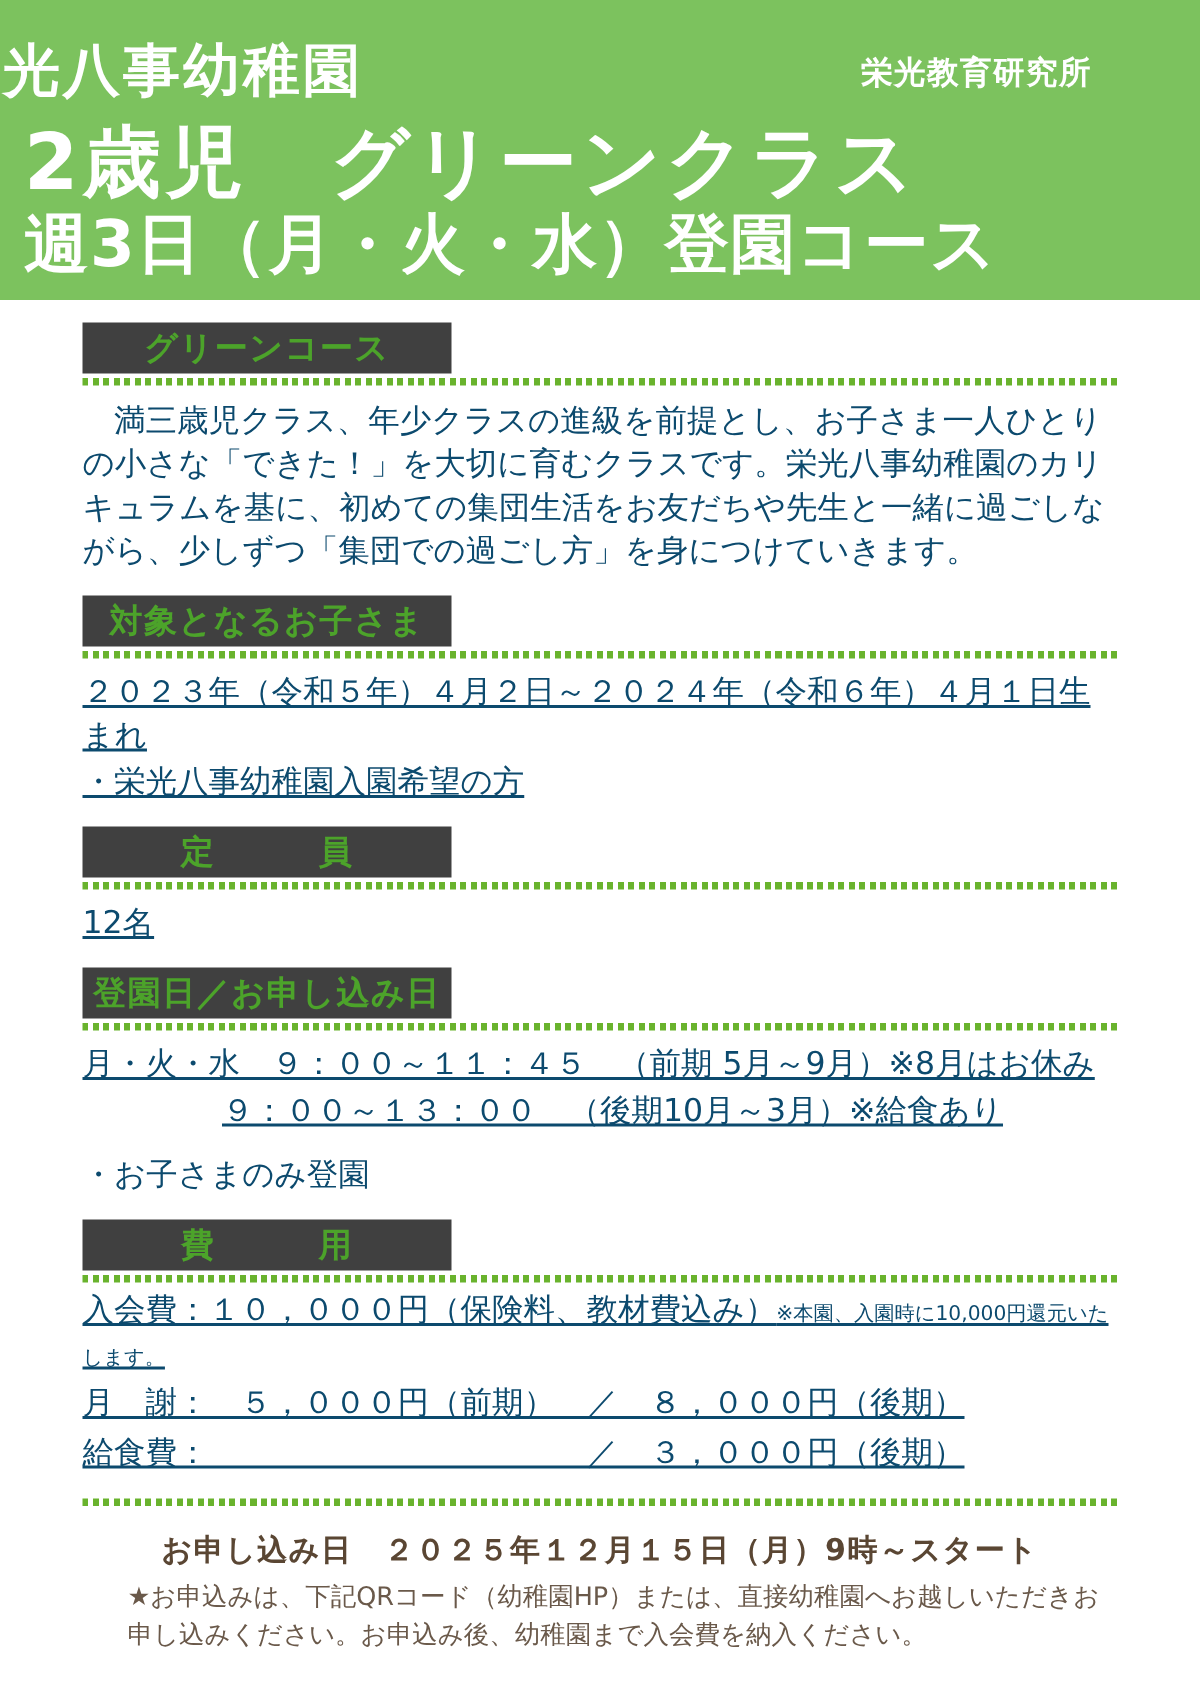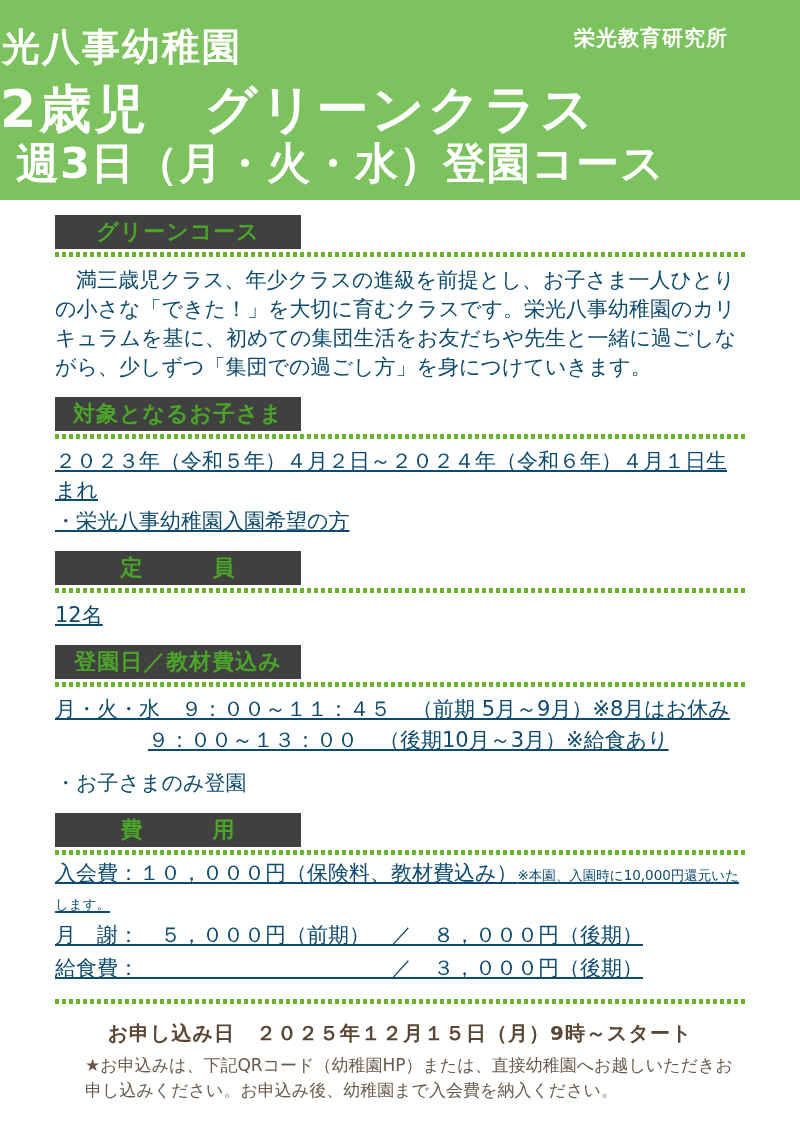--- a/index.html
+++ b/index.html
@@ -12,25 +12,25 @@
   
   .header{
     background:#7cc25e;height:200px;flex:0 0 auto;
     color:#ffffff;text-align:left;position:relative;
   }
   .header .school{
     padding-top:22px;font-size:38px;font-weight:bold;letter-spacing:2px;
     transform:translateX(-38px);
   }
   .header .institute{
-    position:absolute;top:24px;right:72px;
+    position:absolute;top:34px;right:72px;
     font-size:21px;font-weight:bold;letter-spacing:1px;
   }
   .header .title1{
-    margin-top:8px;font-size:52px;font-weight:bold;letter-spacing:3px;line-height:1.1;
+    margin-top:8px;font-size:52px;font-weight:bold;letter-spacing:3px;line-height:1.1;margin-left:16px;
   }
   .header .title2{
     margin-top:2px;font-size:43px;font-weight:bold;letter-spacing:1px;line-height:1.1;padding-left:16px;
   }
   
   .content{flex:1 1 auto;padding:0 55px;}
   .sec-label{
     width:246px;height:34px;margin-top:15px;
     background:#404040;color:#4ca32a;
     font-size:22px;font-weight:bold;letter-spacing:1px;
@@ -74,21 +74,21 @@
 
   <div class="sec-label">対象となるお子さま</div>
   <div class="dots"></div>
   <div class="txt line">２０２３年（令和５年）４月２日～２０２４年（令和６年）４月１日生まれ</div>
   <div class="txt line-tight">・栄光八事幼稚園入園希望の方</div>
 
   <div class="sec-label">定　　　員</div>
   <div class="dots"></div>
   <div class="txt line">12名</div>
 
-  <div class="sec-label">登園日／教材費込み</div>
+  <div class="sec-label">登園日／お申し込み日</div>
   <div class="dots"></div>
   <div class="txt line">月・火・水　９：００～１１：４５　（前期 5月～9月）※8月はお休み</div>
   <div class="txt line-tight indent-time">９：００～１３：００　（後期10月～3月）※給食あり</div>
   <div class="txt bullet-line">・お子さまのみ登園</div>
 
   <div class="sec-label">費　　　用</div>
   <div class="dots"></div>
   <div class="fees-block">
     <div class="txt line"><span>入会費：１０，０００円（保険料、教材費込み）</span><span class="fee-note">※本園、入園時に10,000円還元いたします。</span></div>
     <div class="txt line">月　謝：　５，０００円（前期）　／　８，０００円（後期）</div>

